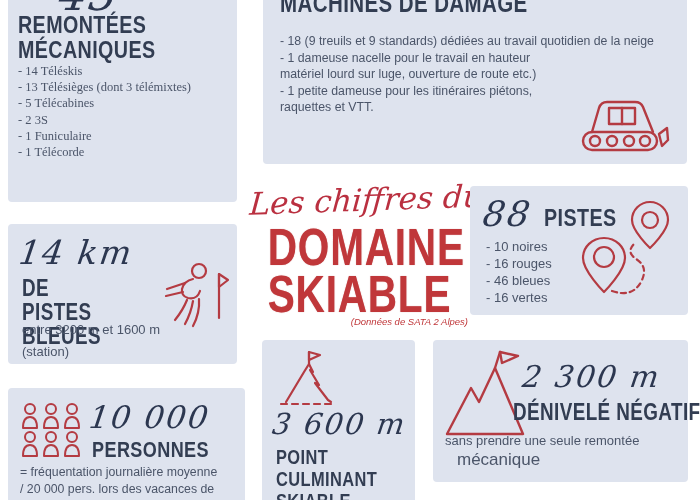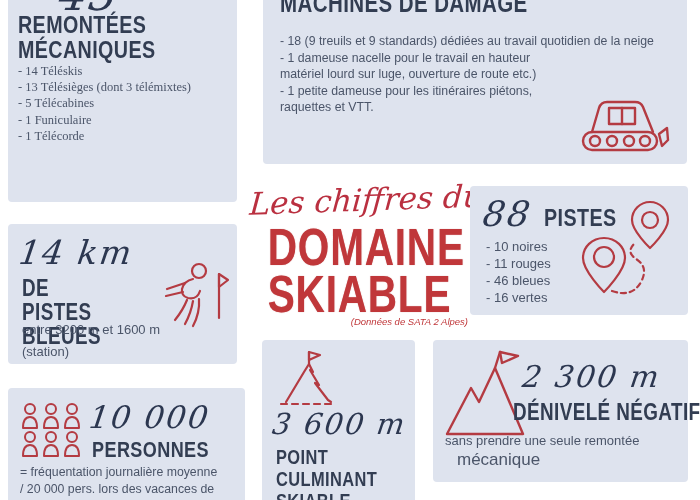--- a/index.html
+++ b/index.html
@@ -45,20 +45,21 @@
 <div id="canvas">
 
   <section class="card" style="left:8px; top:-62px; width:229px; height:264px;">
     <div class="hand abs" style="left:55px; top:32px; font-size:44px;">43</div>
     <div class="cond wrap abs" style="left:10px; top:74px; font-size:24px; width:172px;">REMONTÉES MÉCANIQUES</div>
 
     <ul class="plain body-txt abs" style="left:10px; top:125px;font-family:Liberation Serif, serif;">
       <li>- 14 Téléskis</li>
       <li>- 13 Télésièges (dont 3 télémixtes)</li>
       <li>- 5 Télécabines</li>
+      <li>- 2 3S</li>
       <li>- 1 Funiculaire</li>
       <li>- 1 Télécorde</li>
     </ul>
   </section>
 
   <section class="card" style="left:263px; top:-30px; width:424px; height:194px;">
     <div class="cond abs" style="left:17px; top:20px; font-size:25px;">MACHINES DE DAMAGE</div>
     <ul class="plain body-txt abs" style="left:17px; top:55px; font-size:12.3px; line-height:16.6px;margin-top:8px;">
       <li>- 18 (9 treuils et 9 standards) dédiées au travail quotidien de la neige</li>
       <li>- 1 dameuse nacelle pour le travail en hauteur</li>
@@ -110,21 +111,21 @@
   <div class="red-title abs" style="left:243px; top:268px; width:225px; font-size:52px;">SKIABLE</div>
   <div class="abs" style="left:243px; top:316px; width:225px; text-align:right; color:#c0373a; font-size:9.5px; font-style:italic;">(Données de SATA 2 Alpes)</div>
 
   <section class="card" style="left:470px; top:186px; width:218px; height:129px;">
     <div class="abs" style="left:16px; top:8px; display:flex; align-items:baseline; gap:9px;">
       <span class="hand" style="font-size:35px;">88</span>
       <span class="cond" style="font-size:24px;">PISTES</span>
     </div>
     <ul class="plain body-txt abs" style="left:16px; top:52px; font-size:13px; line-height:17px;">
       <li>- 10 noires</li>
-      <li>- 11 rouges</li>
+      <li>- 16 rouges</li>
       <li>- 46 bleues</li>
       <li>- 16 vertes</li>
     </ul>
     <span class="abs" style="right:8px; top:10px;">
       <svg width="106" height="108" viewBox="0 0 106 108">
         <g class="icon-stroke" style="stroke-width:2.2;">
           <path d="M76 6 C86 6 94 14 94 24 C94 35 76 52 76 52 C76 52 58 35 58 24 C58 14 66 6 76 6 Z"></path>
           <circle cx="76" cy="24" r="8"></circle>
           <path d="M30 42 C42 42 51 51 51 62 C51 75 30 96 30 96 C30 96 9 75 9 62 C9 51 18 42 30 42 Z"></path>
           <circle cx="30" cy="61" r="10"></circle>

